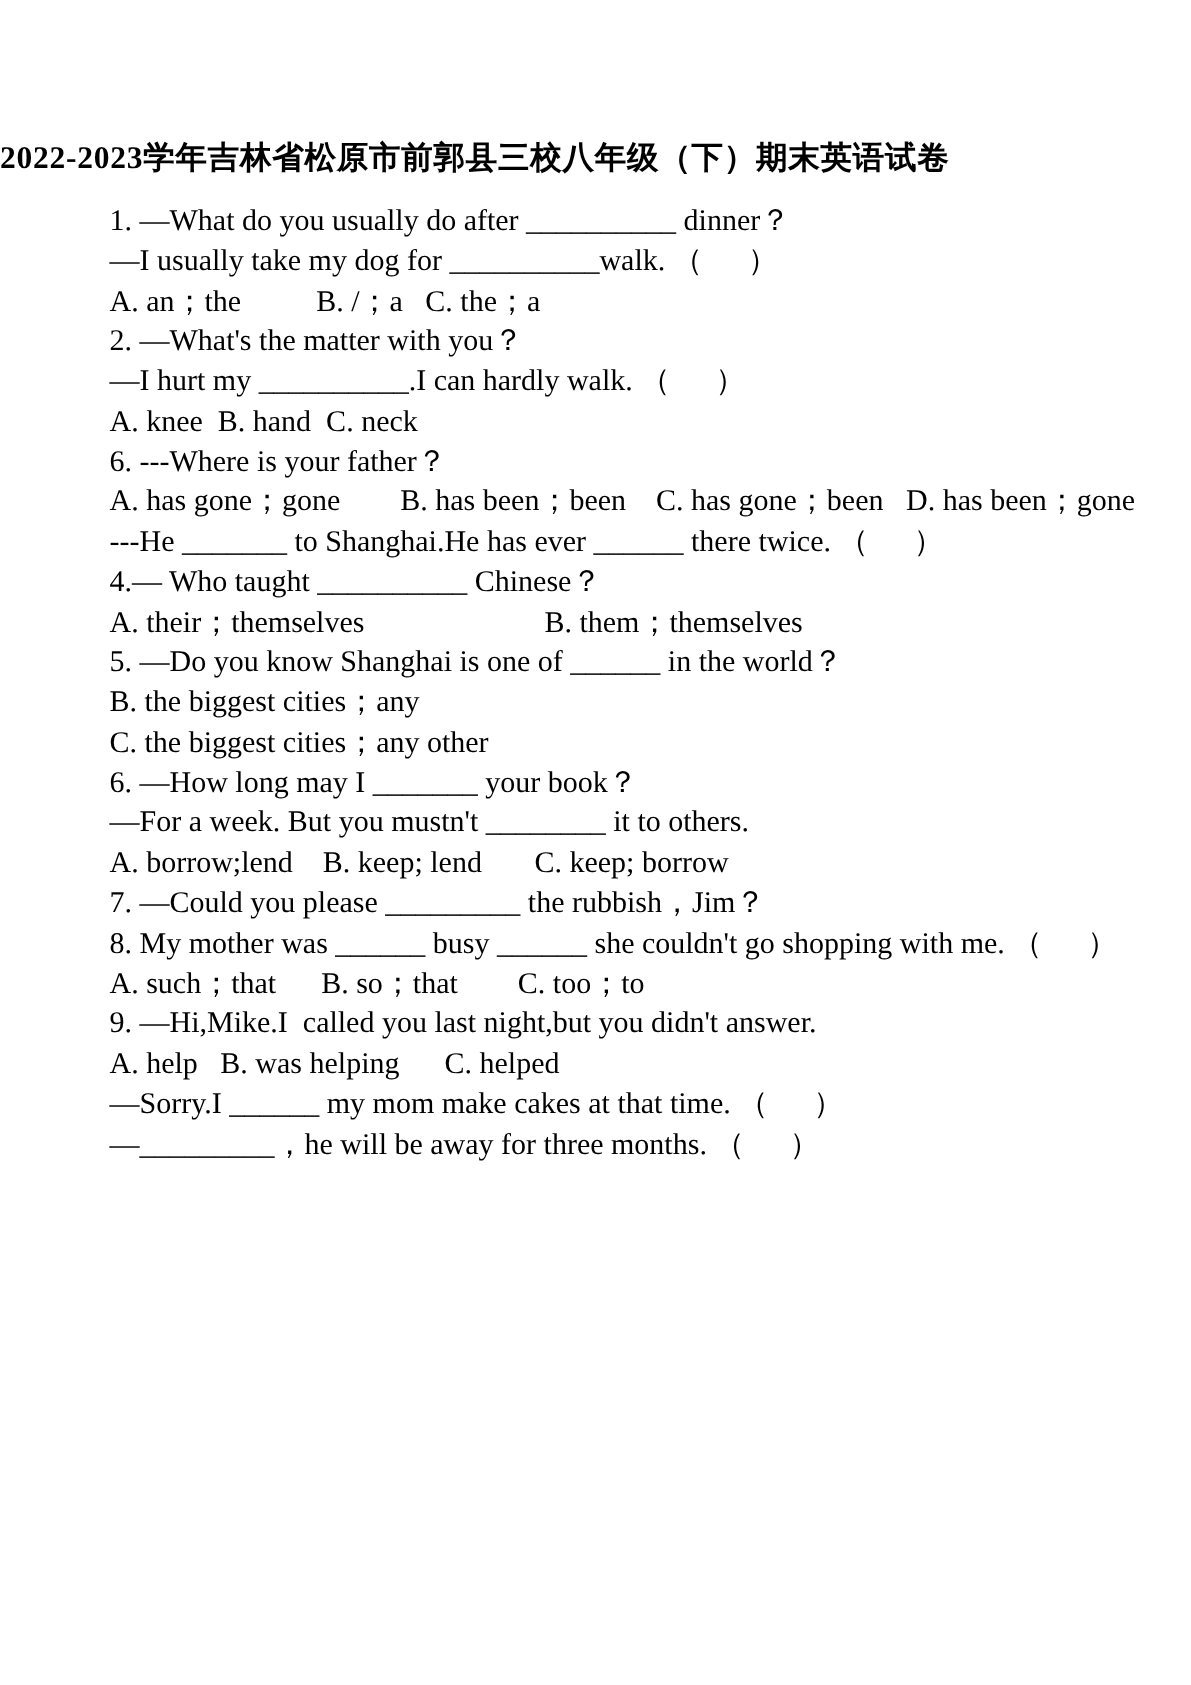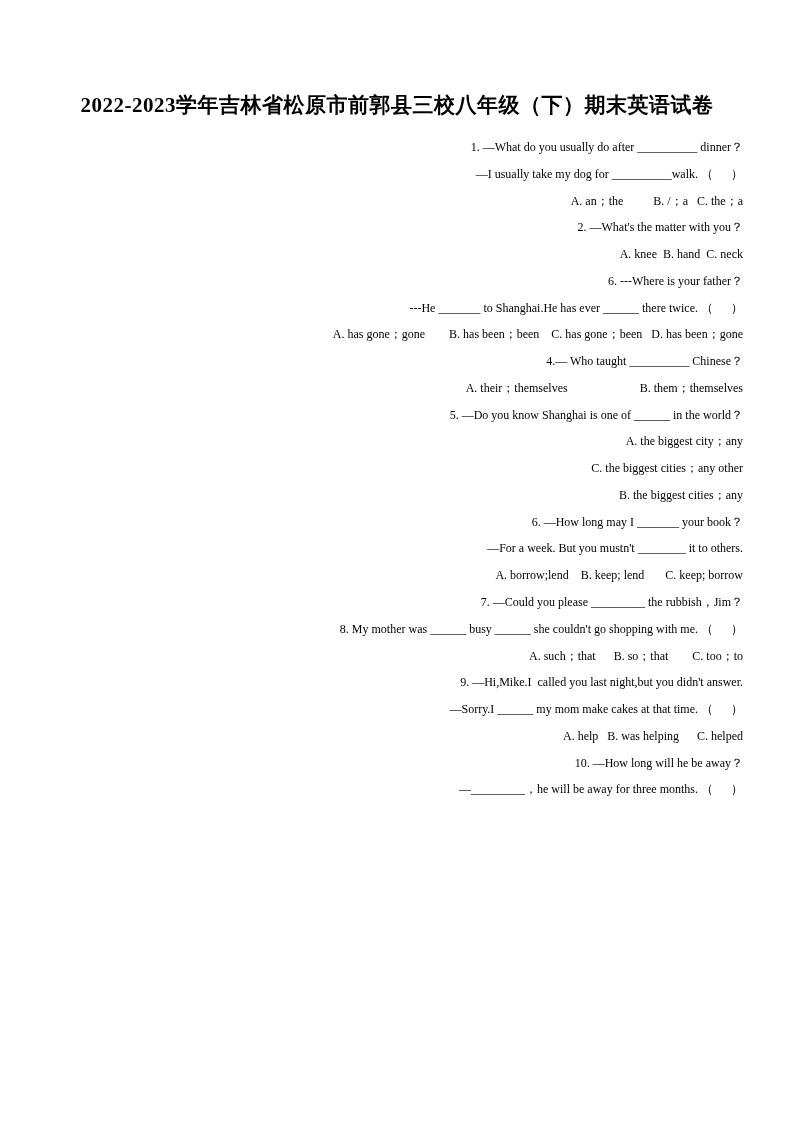--- a/index.html
+++ b/index.html
@@ -15,66 +15,63 @@
       overflow: hidden;
       font-family: "Liberation Serif", "DejaVu Serif", serif;
       color: #000000;
     }
     .title {
       position: absolute;
       top: 91px;
       left: 0;
       width: 100%;
       margin: 0;
-      text-align: center;
       font-size: 21px;
       font-weight: bold;
       letter-spacing: 0.5px;
       font-family: "Liberation Serif", "DejaVu Serif", serif;
     }
     .content {
       position: absolute;
       top: 134px;
       left: 73px;
       width: 670px;
     }
     .line {
-      font-size: 12px;
+      font-size: 20px;
       height: 26.77px;
       line-height: 26.77px;
       white-space: pre;
       overflow: visible;
-      text-align: right;
     }
   </style>
 </head>
 <body>
 
 <div class="page">
   <h1 class="title">2022-2023学年吉林省松原市前郭县三校八年级（下）期末英语试卷</h1>
   <div class="content">
     <div class="line">1. —What do you usually do after __________ dinner？</div>
     <div class="line">—I usually take my dog for __________walk. （      ）</div>
     <div class="line">A. an；the          B. /；a   C. the；a</div>
     <div class="line">2. —What's the matter with you？</div>
+    <div class="line">—I hurt my __________.I can hardly walk. （      ）</div>
     <div class="line">A. knee  B. hand  C. neck</div>
     <div class="line">6. ---Where is your father？</div>
+    <div class="line">A. has gone；gone        B. has been；been    C. has gone；been   D. has been；gone</div>
     <div class="line">---He _______ to Shanghai.He has ever ______ there twice. （      ）</div>
-    <div class="line">A. has gone；gone        B. has been；been    C. has gone；been   D. has been；gone</div>
     <div class="line">4.— Who taught __________ Chinese？</div>
     <div class="line">A. their；themselves                        B. them；themselves</div>
     <div class="line">5. —Do you know Shanghai is one of ______ in the world？</div>
-    <div class="line">A. the biggest city；any</div>
+    <div class="line">B. the biggest cities；any</div>
     <div class="line">C. the biggest cities；any other</div>
-    <div class="line">B. the biggest cities；any</div>
     <div class="line">6. —How long may I _______ your book？</div>
     <div class="line">—For a week. But you mustn't ________ it to others.</div>
     <div class="line">A. borrow;lend    B. keep; lend       C. keep; borrow</div>
     <div class="line">7. —Could you please _________ the rubbish，Jim？</div>
     <div class="line">8. My mother was ______ busy ______ she couldn't go shopping with me. （      ）</div>
     <div class="line">A. such；that      B. so；that        C. too；to</div>
     <div class="line">9. —Hi,Mike.I  called you last night,but you didn't answer.</div>
+    <div class="line">A. help   B. was helping      C. helped</div>
     <div class="line">—Sorry.I ______ my mom make cakes at that time. （      ）</div>
-    <div class="line">A. help   B. was helping      C. helped</div>
-    <div class="line">10. —How long will he be away？</div>
     <div class="line">—_________，he will be away for three months. （      ）</div>
   </div>
 </div>
 
 </body></html>

